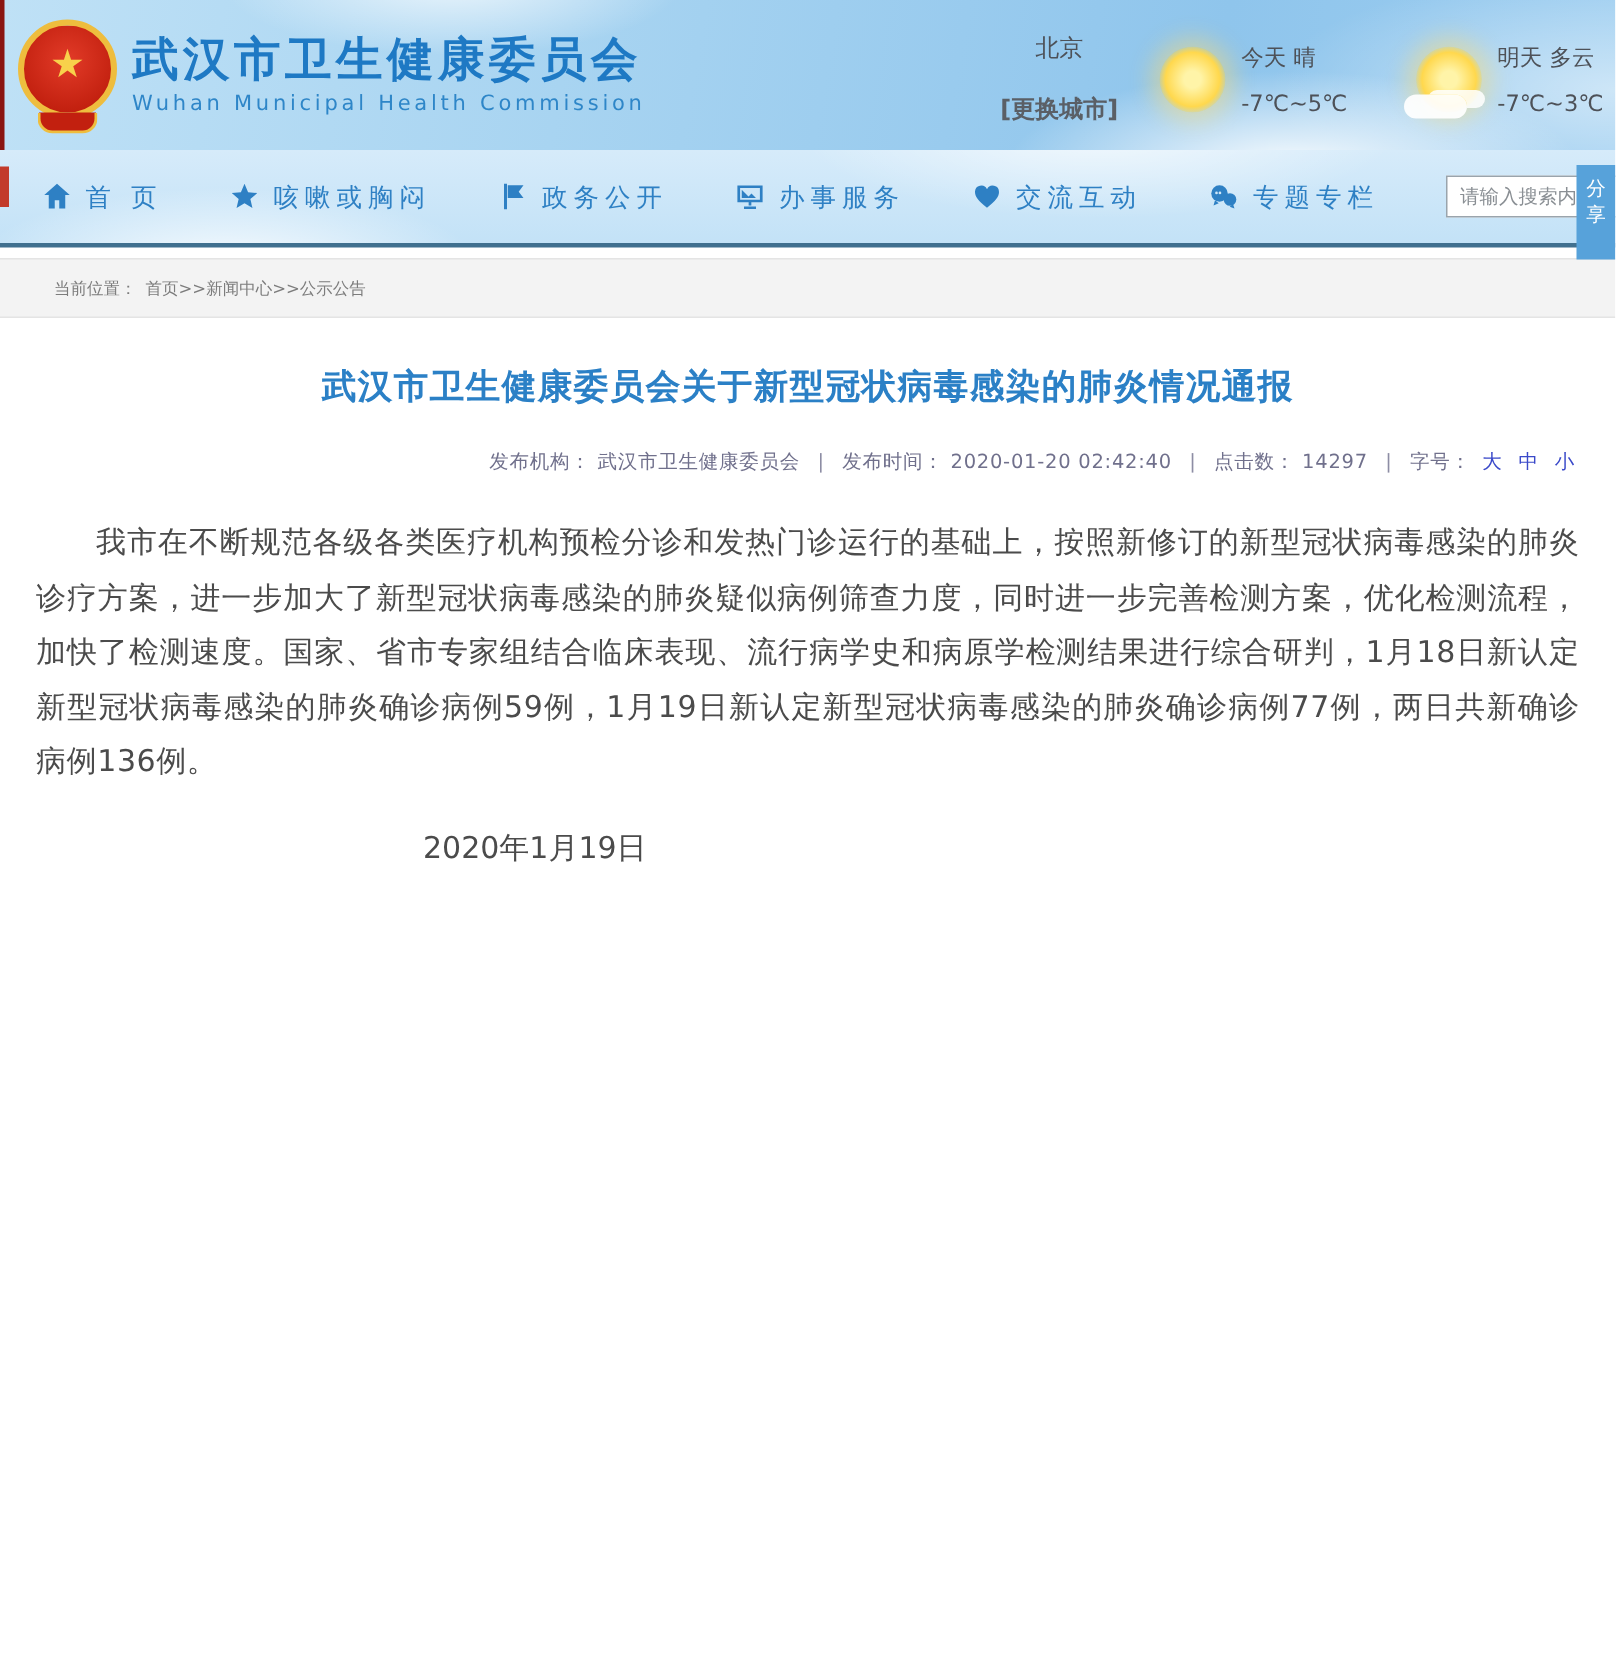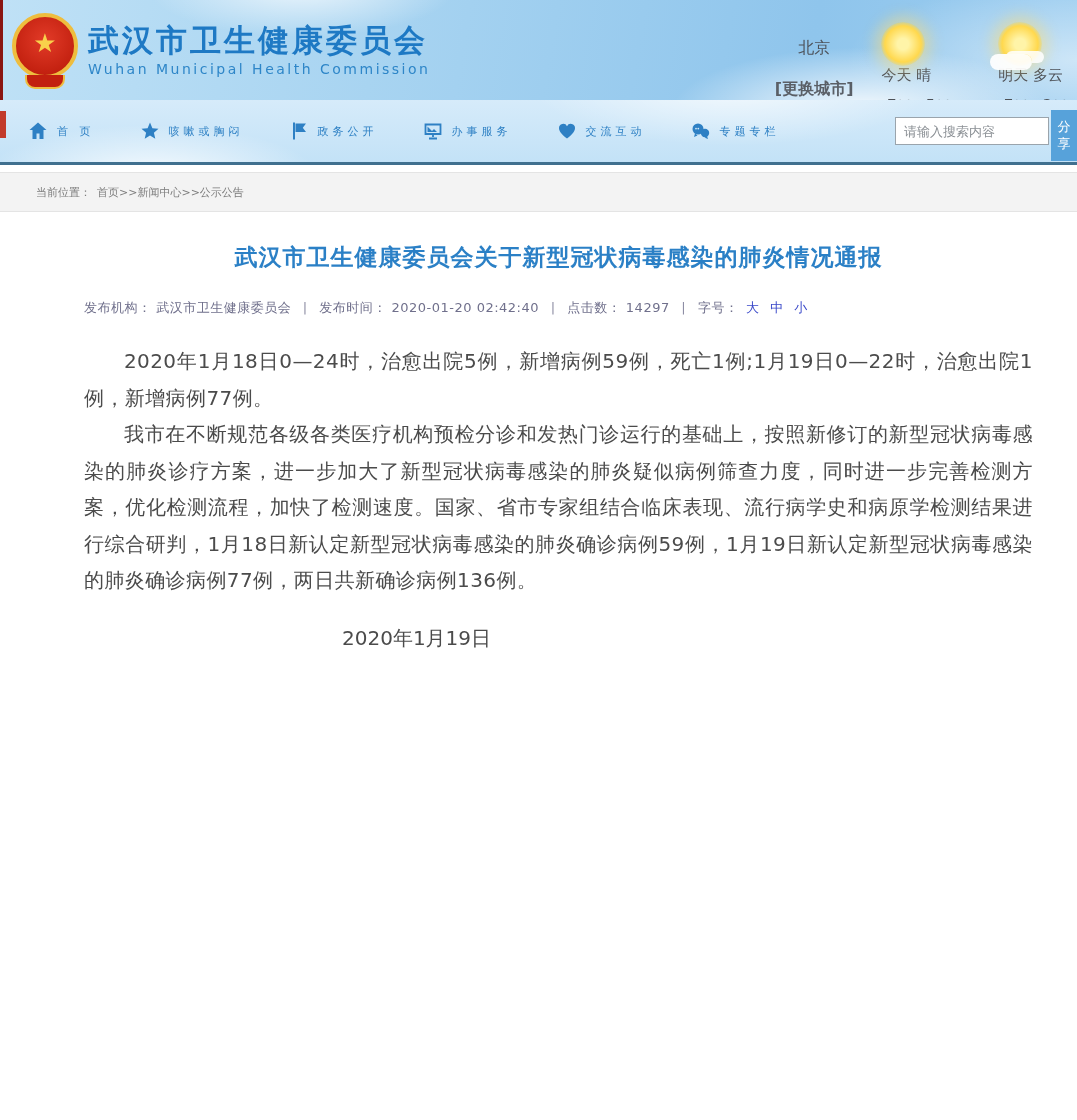--- a/index.html
+++ b/index.html
@@ -27,50 +27,50 @@
   .weather{position:absolute;right:2px;top:22px;display:flex;align-items:center;color:#4d5158;}
   .w-city{font-size:16px;text-align:center;margin-right:28px;}
   .w-city .change{font-size:16px;color:#5a5f66;margin-top:20px;font-weight:bold;}
   .sun{position:relative;width:44px;height:44px;border-radius:50%;margin-right:10px;flex:none;
     background:radial-gradient(circle,#fff4a8 18%,#ffd84d 58%,rgba(255,216,77,.18) 78%,rgba(255,216,77,0) 100%);
     box-shadow:0 0 14px 6px rgba(255,220,110,.45);}
   .cloudy:after{content:"";position:absolute;left:-8px;bottom:-4px;width:42px;height:16px;border-radius:10px;
     background:rgba(255,255,255,.92);box-shadow:14px -5px 0 -2px rgba(255,255,255,.85);}
   .w-block{margin-right:46px;font-size:15px;}
   .w-block .temp{margin-top:12px;color:#4d5158;}
-  .w-item{display:flex;align-items:flex-start;flex-direction:column;}
+  .w-item{display:flex;align-items:center;}
 
   
   .nav{
     position:relative;height:62px;display:flex;align-items:center;padding-left:28px;
     background:
       radial-gradient(ellipse 240px 75px at 14% 125%, rgba(255,255,255,.9), rgba(255,255,255,0) 70%),
       radial-gradient(ellipse 280px 85px at 68% -25%, rgba(255,255,255,.7), rgba(255,255,255,0) 72%),
       linear-gradient(180deg,#d6ebfa 0%,#c3e2f7 100%);
   }
   .nav-item{display:flex;align-items:center;margin-right:45px;cursor:pointer;}
   .nav-item .ic{width:20px;height:20px;margin-right:9px;display:block;}
-  .nav-item .lbl{color:#2e80c4;font-size:11px;letter-spacing:4px;white-space:nowrap;}
+  .nav-item .lbl{color:#2e80c4;font-size:17px;letter-spacing:4px;white-space:nowrap;}
   .search{margin-left:auto;margin-right:28px;display:flex;align-items:center;}
   .search input{width:136px;height:26px;border:1px solid #9aa4ac;background:#fff;font-size:13px;
     padding:0 8px;outline:none;color:#333;font-family:inherit;}
   .search input::placeholder{color:#8a8f94;}
   .share-tab{position:absolute;right:0;top:110px;width:20px;background:#57a2da;color:#fff;
-    font-size:13px;line-height:17px;padding:8px 3px 9px 3px;text-align:center;word-break:break-all;z-index:5;cursor:pointer;}
+    font-size:13px;line-height:17px;padding:8px 3px 21px 3px;text-align:center;word-break:break-all;z-index:5;cursor:pointer;}
   .nav-underline{height:3px;background:#40708f;}
 
   
   .breadcrumb{margin-top:7px;height:38px;background:#f3f3f3;border-top:1px solid #e4e4e4;border-bottom:1px solid #e4e4e4;
     display:flex;align-items:center;padding-left:36px;font-size:11px;color:#7c7c7c;}
   .breadcrumb .path{margin-left:6px;}
 
   
-  .article{padding:0 44px;margin-left:40px;}
+  .article{padding:0 24px;}
   .article h1{margin:30px 0 0 0;text-align:center;color:#2b80c6;font-size:23px;font-weight:bold;letter-spacing:1px;}
-  .meta{margin-top:26px;text-align:left;font-size:13px;color:#70708c;letter-spacing:.5px;}
+  .meta{margin-top:26px;text-align:right;font-size:13px;color:#70708c;letter-spacing:.5px;}
   .meta .sep{margin:0 7px;color:#8d8da4;}
   .meta .fs{color:#3a49c9;margin:0 3px;cursor:pointer;}
   .body{margin-top:26px;color:#4b4b4b;font-size:20px;line-height:36.5px;text-align:justify;letter-spacing:.4px;}
   .body p{margin:0;text-indent:2em;}
   .date-line{margin-top:26px;color:#4b4b4b;font-size:20px;padding-left:258px;}
 
   
   .red-strip{position:absolute;left:0;top:0;width:3px;height:100px;background:#8a1511;z-index:9;}
   .red-chip{position:absolute;left:0;top:111px;width:6px;height:27px;background:#c23a2b;z-index:9;}
 </style>
@@ -177,18 +177,17 @@
       <span class="sep">|</span>
       <span>点击数：</span>
       <span>14297</span>
       <span class="sep">|</span>
       <span>字号：</span>
       <span class="fs">大</span>
       <span class="fs">中</span>
       <span class="fs">小</span>
     </div>
     <div class="body">
-      <p>2020年1月18日0—24时，治愈出院5例，新增病例59例，死亡1例;1月19日0—22时，治愈出院1例，新增病例77例。</p>
       <p>我市在不断规范各级各类医疗机构预检分诊和发热门诊运行的基础上，按照新修订的新型冠状病毒感染的肺炎诊疗方案，进一步加大了新型冠状病毒感染的肺炎疑似病例筛查力度，同时进一步完善检测方案，优化检测流程，加快了检测速度。国家、省市专家组结合临床表现、流行病学史和病原学检测结果进行综合研判，1月18日新认定新型冠状病毒感染的肺炎确诊病例59例，1月19日新认定新型冠状病毒感染的肺炎确诊病例77例，两日共新确诊病例136例。</p>
     </div>
     <div class="date-line">2020年1月19日</div>
   </div>
 </div>
 
 </body></html>

